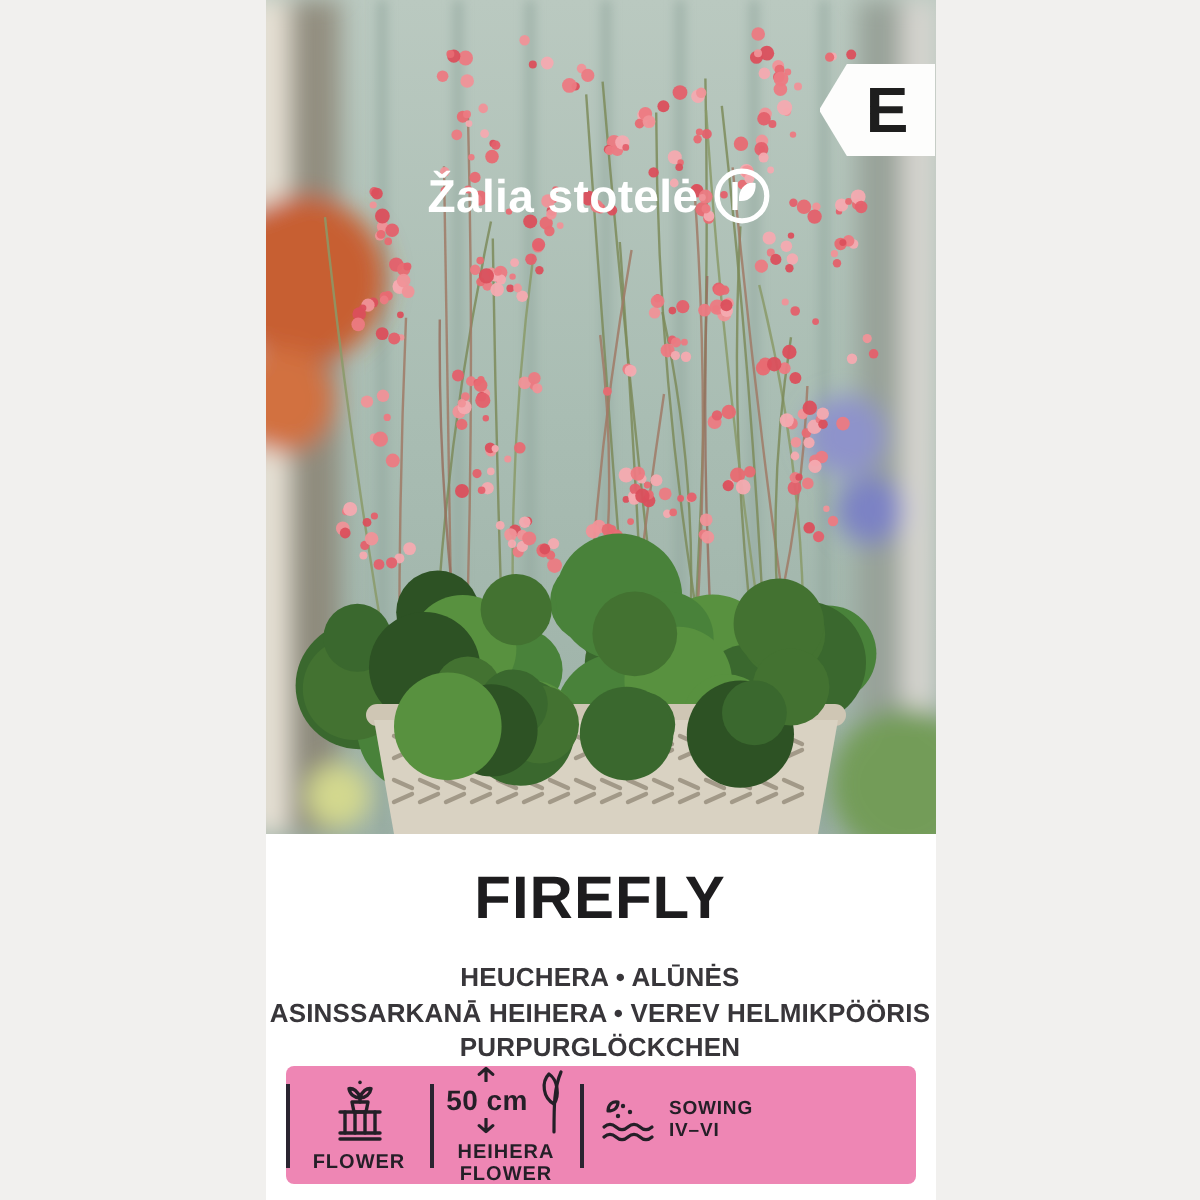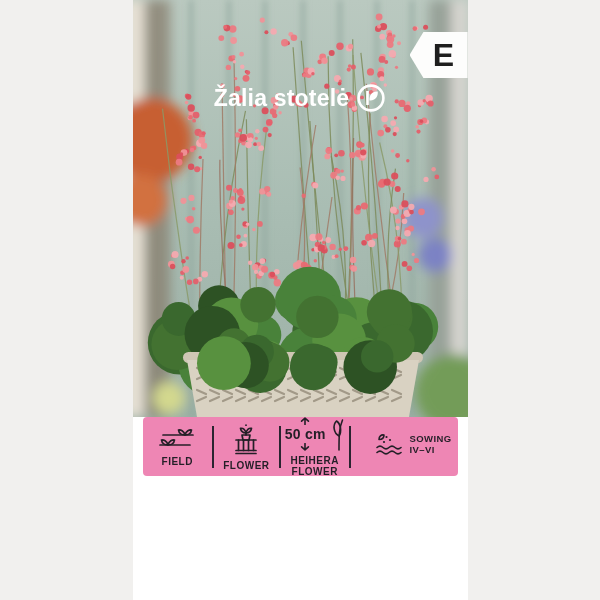--- a/index.html
+++ b/index.html
@@ -45,21 +45,21 @@
   .sub.first{margin-top:13px;}
   .info-bar{
     flex:0 0 auto;width:315px;height:59px;margin:0 auto 8px auto;
     background:#ee86b4;border-radius:4px;
     display:flex;align-items:stretch;color:#241f27;
   }
   .cell{display:flex;flex-direction:column;align-items:center;justify-content:center;}
   .cell.c1{width:75px;}
   .cell.c2{width:70px;}
   .cell.c3{width:73px;}
-  .cell.c4{flex:1;align-items:flex-start;justify-content:center;padding:0 6px 0 24px;}
+  .cell.c4{flex:1;align-items:flex-start;justify-content:center;padding:0 6px 0 8px;}
   .vdiv{width:2px;background:#2a2430;height:42px;align-self:center;flex:0 0 auto;}
   .cell-label{
     font-size:10px;font-weight:bold;letter-spacing:0.5px;margin-top:4px;line-height:11px;
   }
   .height-top{display:flex;align-items:flex-end;gap:3px;}
   .height-arrows{display:flex;flex-direction:column;align-items:center;gap:1px;}
   .height-value{font-size:14px;font-weight:bold;letter-spacing:0.2px;}
   .timing-row{display:flex;align-items:center;gap:6px;height:24px;}
   .hdiv{height:2px;background:#2a2430;margin:1px 2px;}
   .timing-text{display:flex;flex-direction:column;font-size:9.5px;font-weight:bold;
@@ -607,34 +607,29 @@
           <line x1="11.5" y1="8" x2="11.5" y2="22" stroke="#ffffff" stroke-width="2.6"></line>
           <path d="M13.5 17.5 C13 11.5 17 7.5 21.8 8.6 C22.2 14.4 18.6 18 13.5 17.5 Z" fill="#ffffff"></path>
         </svg>
       </div>
 
       <div class="badge">
         <span>E</span>
       </div>
     </div>
 
+    <div class="text-block">
+      <h1 class="variety">FIREFLY</h1>
+      <p class="sub first">HEUCHERA • ALŪNĖS</p>
+      <p class="sub">ASINSSARKANĀ HEIHERA • VEREV HELMIKPÖÖRIS</p>
+      <p class="sub">PURPURGLÖCKCHEN</p>
+    </div>
 
     <div class="info-bar">
 
-      <div class="cell c1">
-        <svg class="ibar-icon" width="38" height="26" viewBox="0 0 38 26" fill="none" stroke="#241f27" stroke-width="1.7" stroke-linecap="round" stroke-linejoin="round">
-          <path d="M5 9 H35"></path>
-          <path d="M27 9 C26 5 22.5 3.5 20.5 4 C21 7.5 24 9 27 9 Z"></path>
-          <path d="M27 9 C28 5 31.5 3.5 33.5 4 C33 7.5 30 9 27 9 Z"></path>
-          <path d="M2 19 H32"></path>
-          <path d="M10 19 C9 15 5.5 13.5 3.5 14 C4 17.5 7 19 10 19 Z"></path>
-          <path d="M10 19 C11 15 14.5 13.5 16.5 14 C16 17.5 13 19 10 19 Z"></path>
-        </svg>
-        <span class="cell-label">FIELD</span>
-      </div>
 
       <div class="vdiv"></div>
 
       <div class="cell c2">
         <svg class="ibar-icon" width="30" height="33" viewBox="0 0 30 33" fill="none" stroke="#241f27" stroke-width="1.7" stroke-linecap="round" stroke-linejoin="round">
           <circle cx="15" cy="2.2" r="0.9" fill="#241f27" stroke="none"></circle>
           <path d="M15 10 C14 6.5 11.5 5 9.5 5.3 C10 8.2 12.3 9.8 15 10 Z"></path>
           <path d="M15 10 C16 6.5 18.5 5 20.5 5.3 C20 8.2 17.7 9.8 15 10 Z"></path>
           <path d="M15 10 V12"></path>
           <path d="M11 12 H19 L18 17 H12 Z"></path>

